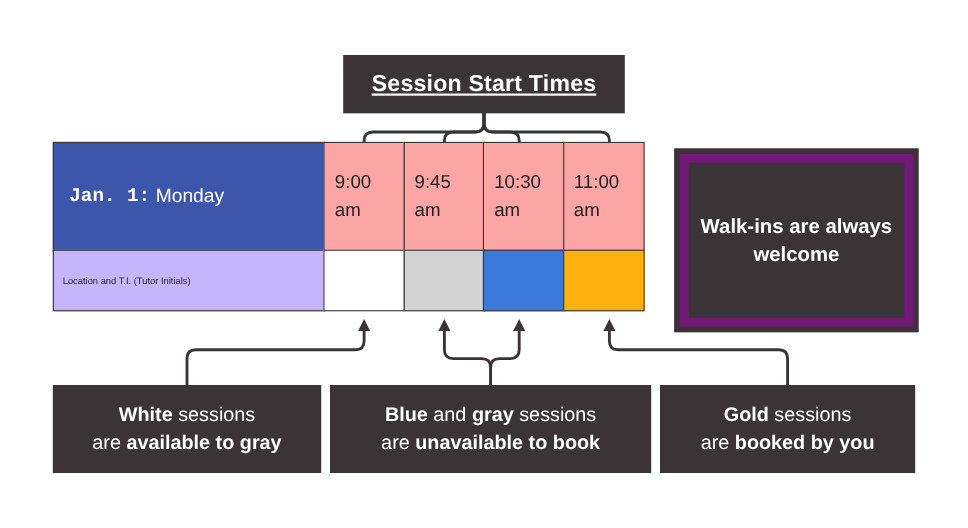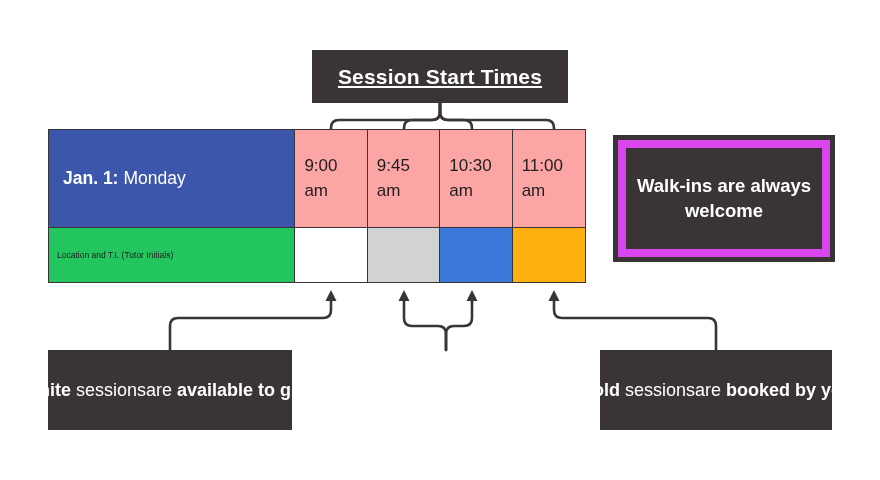--- a/index.html
+++ b/index.html
@@ -48,55 +48,55 @@
     margin-right:-1.6px;margin-bottom:-1.6px;
     position:relative;
   }
   .day-cell{
     width:248px;
     background:#3c56ab;
     display:flex;align-items:center;
     padding-left:14px;
     color:#ffffff;
   }
-  .day-cell .d-strong{font-weight:bold;font-size:17.5px;}
+  .day-cell .d-strong{font-weight:bold;font-size:17.5px;font-family:Liberation Mono, monospace;}
   .day-cell .d-reg{font-weight:normal;font-size:17.5px;}
   .time-cell{
     width:74px;
     background:#fca5a5;
     display:flex;flex-direction:column;
     justify-content:center;
     padding-left:9px;
     color:#201d1f;
     font-size:17px;line-height:1.45;
   }
   .loc-cell{
-    width:248px;background:#22c55e;
+    width:248px;background:#c4b5fd;
     display:flex;align-items:center;padding-left:8px;
   }
   .loc-cell span{font-size:8.5px;color:#201d1f;font-weight:500;}
   .slot{width:74px;}
 
   
   #walkins-outer{
-    position:absolute;left:613px;top:135px;width:222px;height:127px;
-    background:#d946ef;border:5px solid #3a3436;box-sizing:border-box;
+    position:absolute;left:613px;top:135px;width:222px;height:167px;
+    background:#701a75;border:5px solid #3a3436;box-sizing:border-box;
   }
   #walkins-inner{
     position:absolute;left:8px;top:8px;right:8px;bottom:8px;
     background:#3a3436;color:#ffffff;
     display:flex;align-items:center;justify-content:center;text-align:center;
     font-size:18.5px;font-weight:bold;line-height:1.33;
   }
 
   
   .legend{
     padding:0 10px;
     font-size:18px;line-height:1.38;
-    flex-direction:row;
+    flex-direction:column;
   }
   #legend-white{left:48px;top:350px;width:244px;height:80px;}
   #legend-blue {left:300px;top:350px;width:292px;height:80px;}
   #legend-gold {left:600px;top:350px;width:232px;height:80px;}
   .legend .ln{display:block;white-space:nowrap;}
   .legend b{font-weight:bold;}
   .legend .reg{font-weight:normal;}
 </style>
 </head>
 <body>
@@ -174,19 +174,23 @@
 
     <path d="M716,350 L716,326 Q716,318 708,318 L562,318 Q554,318 554,310 L554,298"></path>
     <polygon points="554,290 548.5,301 559.5,301"></polygon>
   </svg>
 
   <div class="dark-box legend" id="legend-white">
     <span class="ln"><b>White</b><span class="reg"> sessions</span></span>
     <span class="ln"><span class="reg">are </span><b>available to gray</b></span>
   </div>
 
+  <div class="dark-box legend" id="legend-blue">
+    <span class="ln"><b>Blue</b><span class="reg"> and </span><b>gray</b><span class="reg"> sessions</span></span>
+    <span class="ln"><span class="reg">are </span><b>unavailable to book</b></span>
+  </div>
 
   <div class="dark-box legend" id="legend-gold">
     <span class="ln"><b>Gold</b><span class="reg"> sessions</span></span>
     <span class="ln"><span class="reg">are </span><b>booked by you</b></span>
   </div>
 
 </div>
 
 </body></html>

